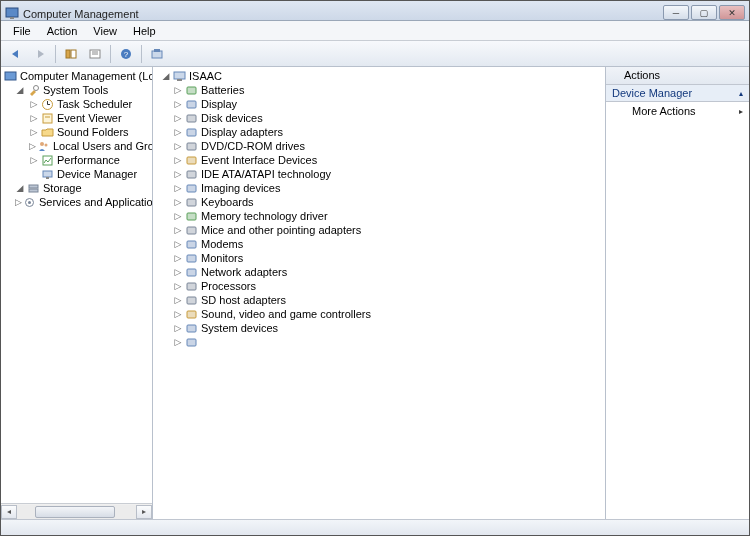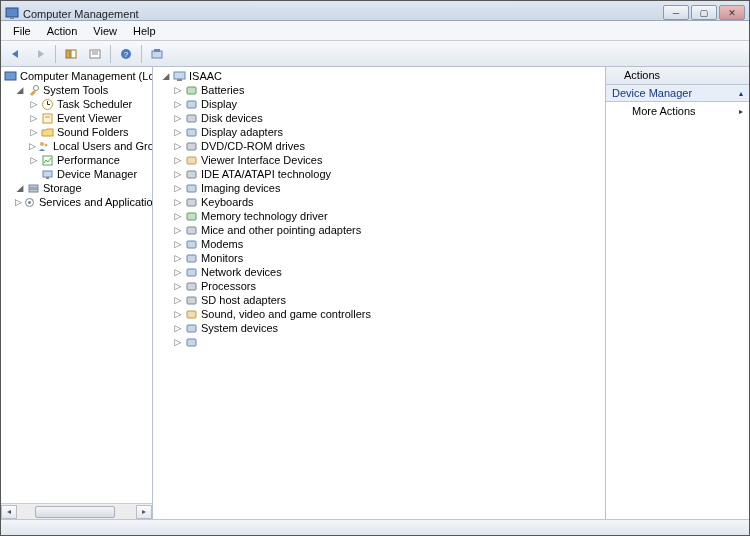--- a/index.html
+++ b/index.html
@@ -393,21 +393,21 @@
           </span>
           <span class="lbl">DVD/CD-ROM drives</span>
         </div>
         <div class="tree-row" style="padding-left: 20px;">
           <span class="expander">▷</span>
           <span class="icon-box">
             <svg width="13" height="13">
               <rect x="2" y="3" width="9" height="7" rx="1" fill="#c79b3c" fill-opacity="0.35" stroke="#c79b3c"></rect>
             </svg>
           </span>
-          <span class="lbl">Viewer Interface Devices</span>
+          <span class="lbl">Event Interface Devices</span>
         </div>
         <div class="tree-row" style="padding-left: 20px;">
           <span class="expander">▷</span>
           <span class="icon-box">
             <svg width="13" height="13">
               <rect x="2" y="3" width="9" height="7" rx="1" fill="#7a8698" fill-opacity="0.35" stroke="#7a8698"></rect>
             </svg>
           </span>
           <span class="lbl">IDE ATA/ATAPI technology</span>
         </div>
@@ -465,21 +465,21 @@
           </span>
           <span class="lbl">Monitors</span>
         </div>
         <div class="tree-row" style="padding-left: 20px;">
           <span class="expander">▷</span>
           <span class="icon-box">
             <svg width="13" height="13">
               <rect x="2" y="3" width="9" height="7" rx="1" fill="#6688b8" fill-opacity="0.35" stroke="#6688b8"></rect>
             </svg>
           </span>
-          <span class="lbl">Network devices</span>
+          <span class="lbl">Network adapters</span>
         </div>
         <div class="tree-row" style="padding-left: 20px;">
           <span class="expander">▷</span>
           <span class="icon-box">
             <svg width="13" height="13">
               <rect x="2" y="3" width="9" height="7" rx="1" fill="#7a8698" fill-opacity="0.35" stroke="#7a8698"></rect>
             </svg>
           </span>
           <span class="lbl">Processors</span>
         </div>

